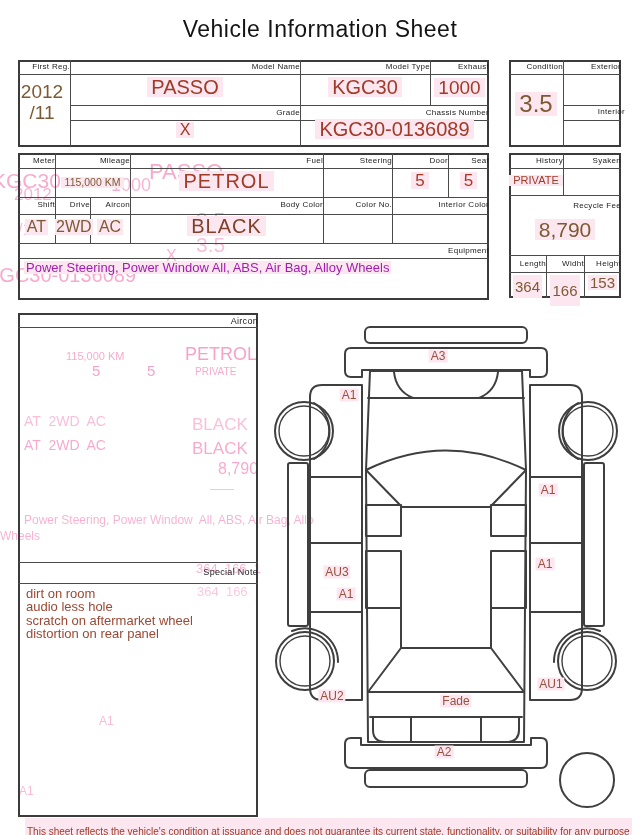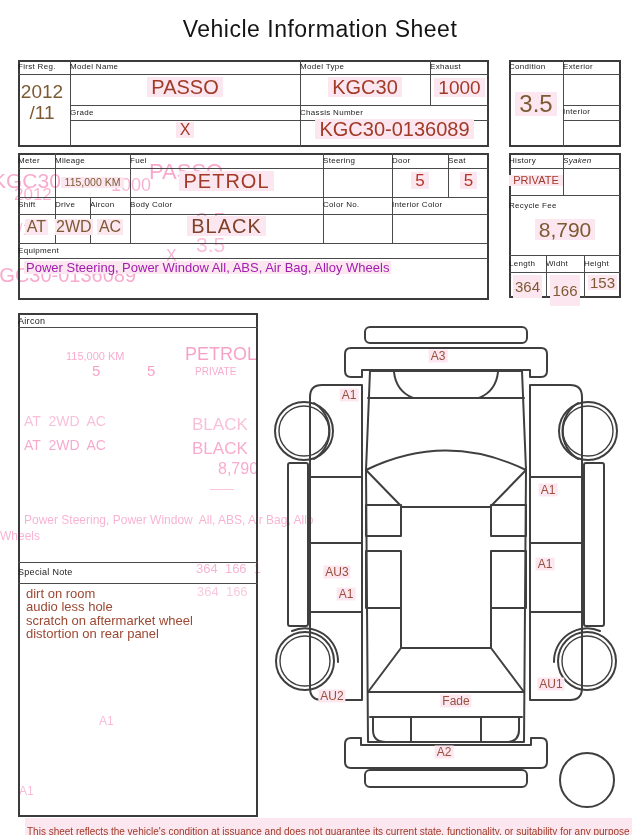--- a/index.html
+++ b/index.html
@@ -3,21 +3,21 @@
 <meta charset="utf-8">
 <style>
   html,body{margin:0;padding:0;background:#e8e8e8;}
   .page{position:relative;width:640px;height:835px;background:#ffffff;overflow:hidden;
         font-family:"Liberation Sans","DejaVu Sans",sans-serif;margin:0 auto;}
   .title{position:absolute;left:0;top:16px;width:640px;text-align:center;margin:0;
          font-size:23px;font-weight:500;color:#141414;letter-spacing:.5px;z-index:2;}
   .box{position:absolute;border:2px solid #3b3b3b;box-sizing:border-box;z-index:1;background:transparent;}
   .vl{position:absolute;width:1px;background:#4a4a4a;z-index:1;}
   .hl{position:absolute;height:1px;background:#4a4a4a;z-index:1;}
-  .hd{position:absolute;font-size:8px;line-height:10px;color:#1c1c1c;text-align:left;
+  .hd{position:absolute;font-size:8px;line-height:10px;color:#1c1c1c;text-align:right;
       letter-spacing:.3px;z-index:2;white-space:nowrap;}
   .vc{position:absolute;text-align:center;z-index:2;line-height:1.02;white-space:nowrap;}
   .pk{background:#fce7f1;padding:0 4px;display:inline-block;}
   .red{color:#a13b28;} .red2{color:#b23322;} .brown{color:#7d5a33;}
   .dkred{color:#7f4028;} .note{color:#a21caf;}
   .ghost{position:absolute;color:#f0579b;white-space:pre;z-index:0;line-height:1;}
   .dlabel{position:absolute;transform:translate(-50%,-50%);font-size:12px;color:#99503c;
           background:#fce7f1;padding:0 2px;z-index:2;white-space:nowrap;line-height:13px;}
   .notes{position:absolute;left:26px;top:587px;width:225px;font-size:13px;line-height:13.4px;
          color:#9c4833;z-index:2;}
@@ -122,21 +122,21 @@
   <div class="hd" style="left:448px;top:156px;width:41px;">Seat</div>
   <div class="hd" style="left:18px;top:200px;width:37px;">Shift</div>
   <div class="hd" style="left:55px;top:200px;width:35px;">Drive</div>
   <div class="hd" style="left:90px;top:200px;width:40px;">Aircon</div>
   <div class="hd" style="left:130px;top:200px;width:193px;">Body Color</div>
   <div class="hd" style="left:323px;top:200px;width:69px;">Color No.</div>
   <div class="hd" style="left:392px;top:200px;width:97px;">Interior Color</div>
   <div class="hd" style="left:18px;top:246px;width:471px;">Equipment</div>
 
   <div class="hd" style="left:509px;top:156px;width:54px;">History</div>
-  <div class="hd" style="left:563px;top:156px;width:58px;font-style:italic;">Syaken</div>
+  <div class="hd" style="left:563px;top:156px;width:58px;">Syaken</div>
   <div class="hd" style="left:509px;top:201px;width:112px;">Recycle Fee</div>
   <div class="hd" style="left:509px;top:259px;width:37px;">Length</div>
   <div class="hd" style="left:546px;top:259px;width:38px;">Widht</div>
   <div class="hd" style="left:584px;top:259px;width:37px;">Height</div>
 
   <div class="hd" style="left:18px;top:316px;width:240px;font-size:9px;">Aircon</div>
   <div class="hd" style="left:18px;top:567px;width:240px;font-size:9px;">Special Note</div>
 
   <div class="vc brown" style="left:10px;top:82px;width:64px;font-size:19px;"><span>2012</span></div>
   <div class="vc brown" style="left:10px;top:103px;width:64px;font-size:19px;"><span>/11</span></div>

